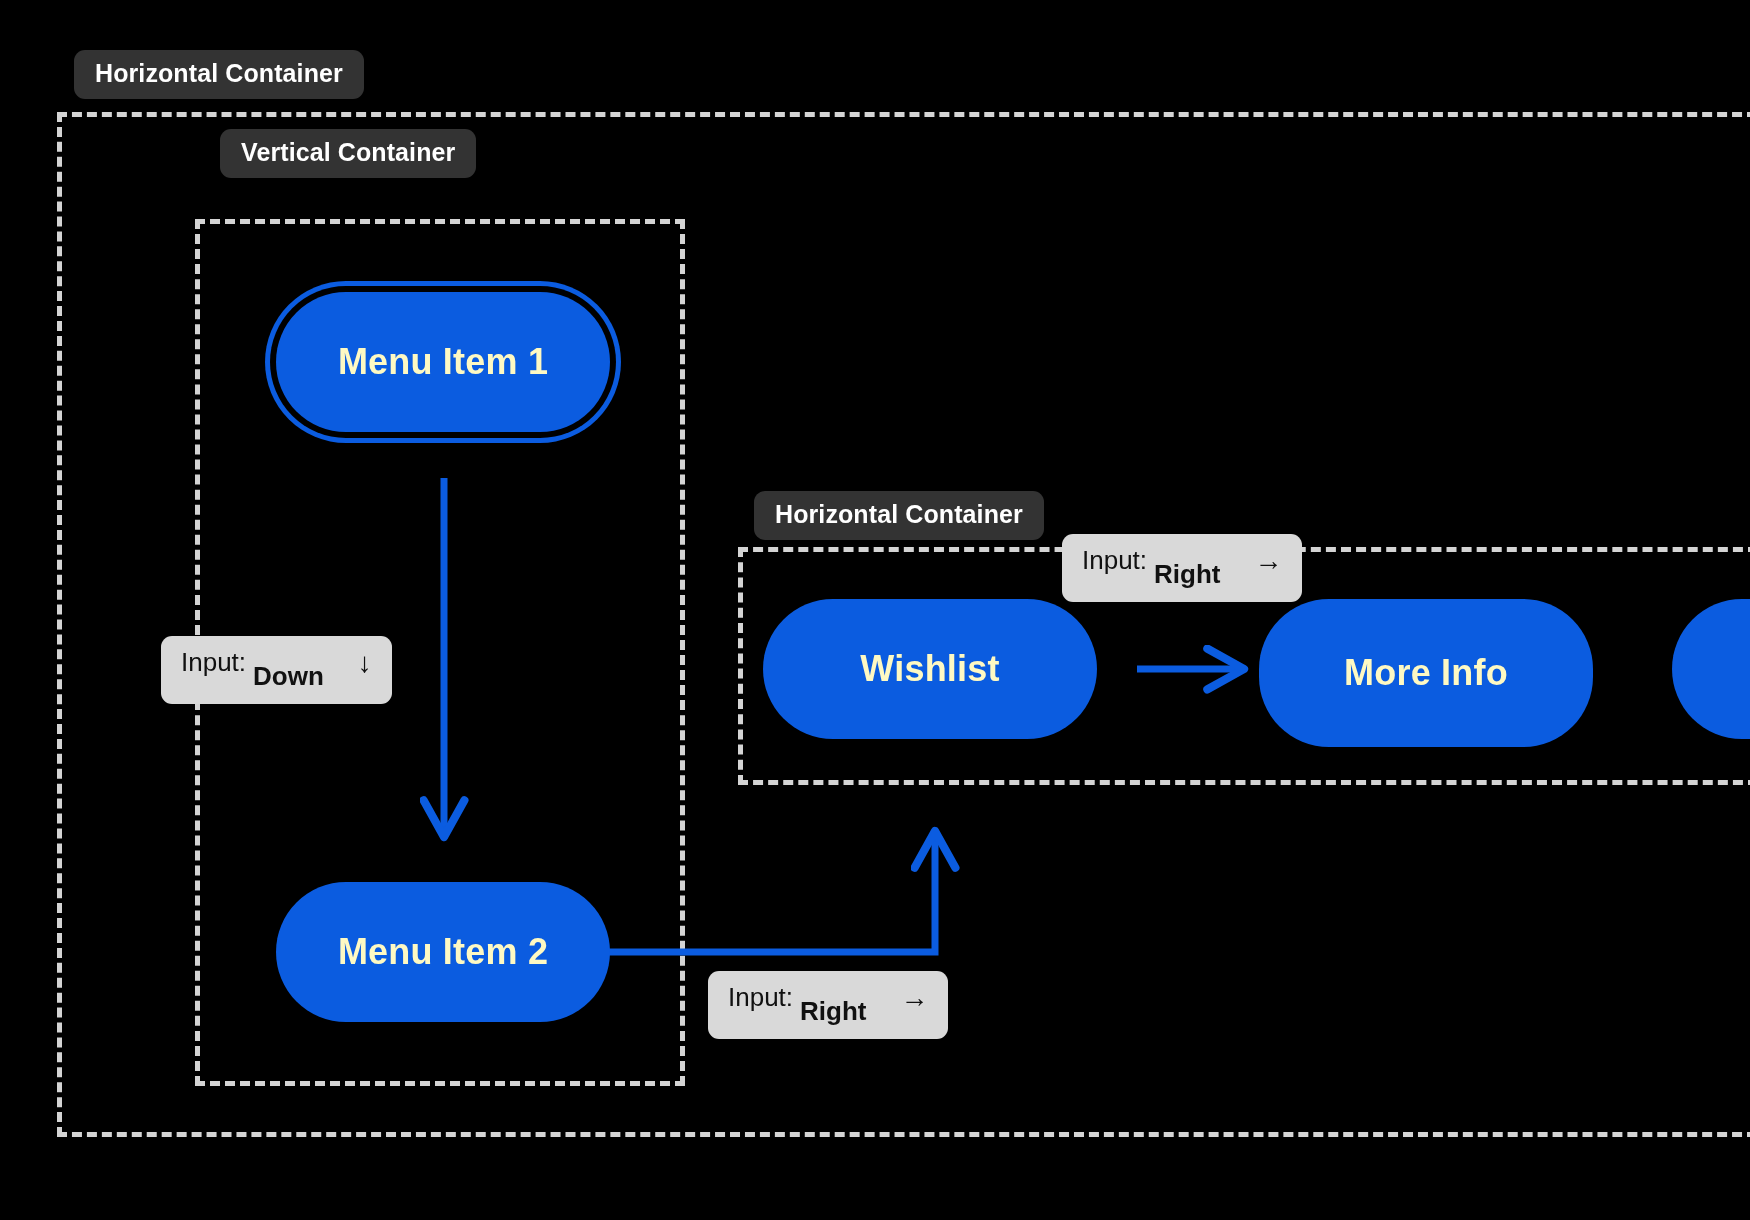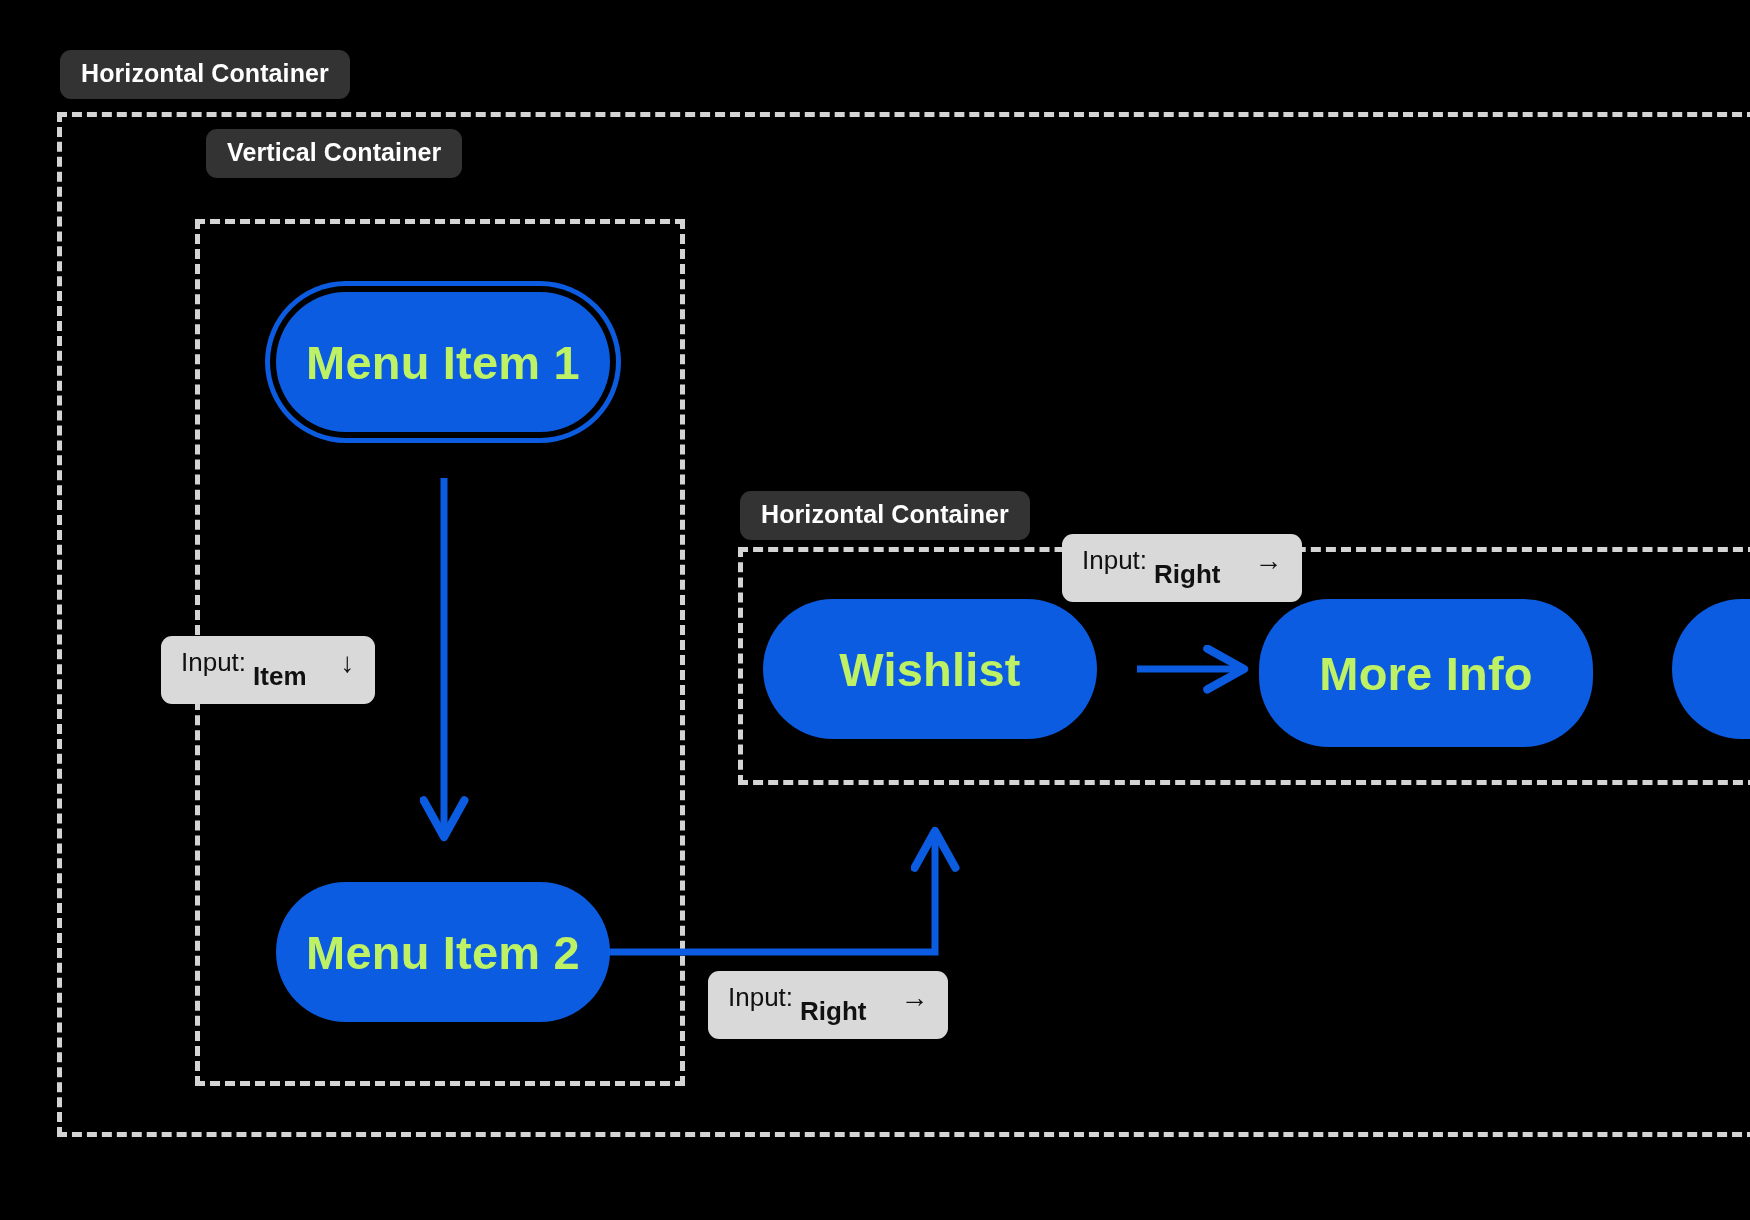--- a/index.html
+++ b/index.html
@@ -34,32 +34,33 @@
     background: #333333;
     color: #ffffff;
     font-size: 25px;
     font-weight: bold;
     letter-spacing: 0.1px;
     border-radius: 11px;
     padding: 11px 21px 13px 21px;
     white-space: nowrap;
     line-height: 1;
     box-sizing: border-box;
+    margin-left: 14px;
   }
 
   
   .node {
     position: absolute;
     background: #0b5ce0;
-    color: #bef264;
+    color: #fef9c3;
     border-radius: 70px;
     display: flex;
     align-items: center;
     justify-content: center;
-    font-size: 47px;
+    font-size: 36px;
     font-weight: bold;
     letter-spacing: 0.2px;
     white-space: nowrap;
     box-sizing: border-box;
   }
 
   
   .node.focused {
     box-shadow: 0 0 0 6px #000000, 0 0 0 11px #0b5ce0;
   }
@@ -139,21 +140,21 @@
   <div class="node" style="left:276px; top:882px; width:334px; height:140px;">Menu Item 2</div>
 
   <div class="node" style="left:763px; top:599px; width:334px; height:140px;">Wishlist</div>
 
   <div class="node" style="left:1259px; top:599px; width:334px; height:148px;">More Info</div>
 
   <div class="node" style="left:1672px; top:599px; width:334px; height:140px;"></div>
 
   <div class="input-badge" style="left:161px; top:636px;">
     <span class="lbl">Input:</span>
-    <span class="val">Item</span>
+    <span class="val">Down</span>
     <span class="glyph">↓</span>
   </div>
 
   <div class="input-badge" style="left:1062px; top:534px;">
     <span class="lbl">Input:</span>
     <span class="val">Right</span>
     <span class="glyph">→</span>
   </div>
 
   <div class="input-badge" style="left:708px; top:971px;">

